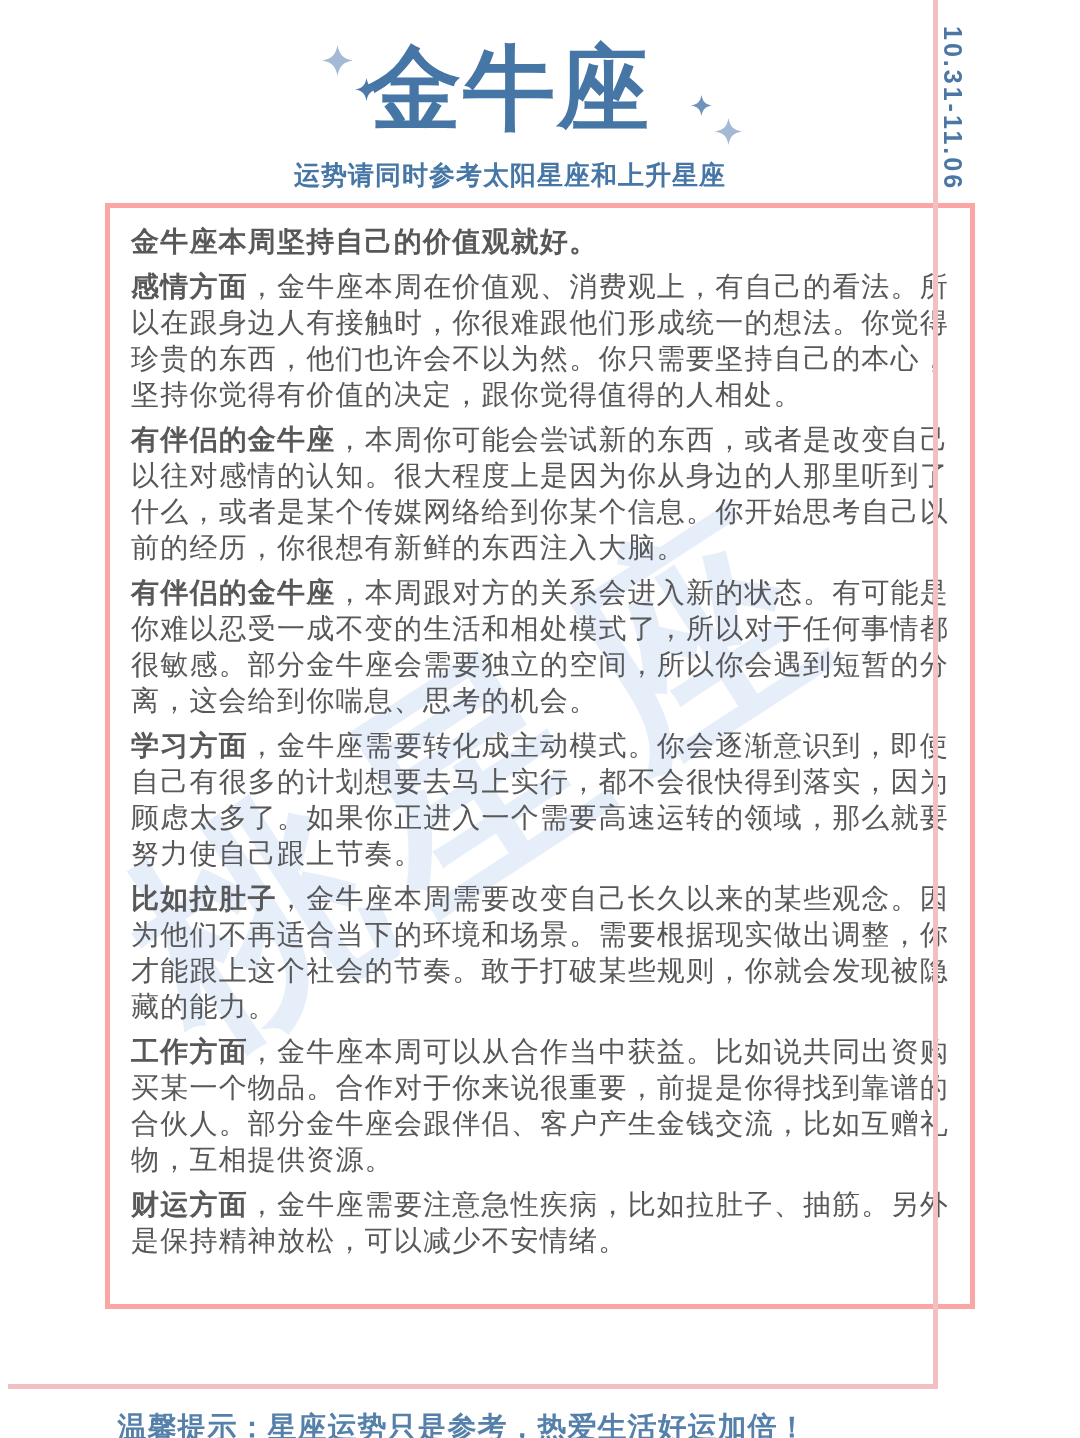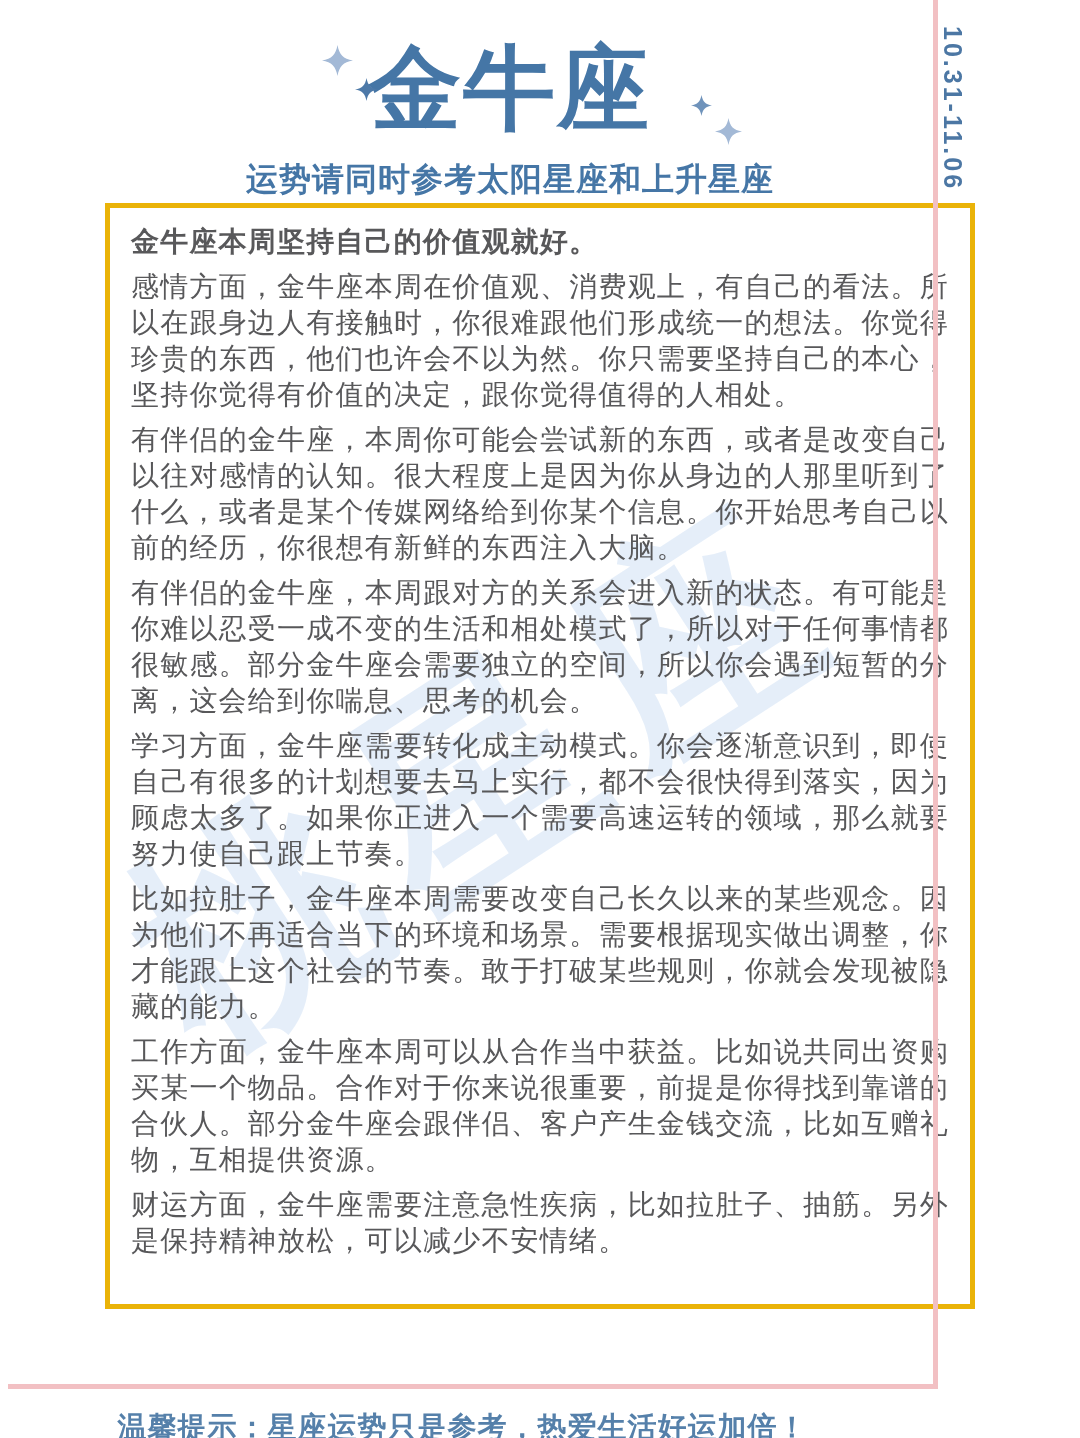--- a/index.html
+++ b/index.html
@@ -48,21 +48,21 @@
   .title {
     margin-top: 42px;
     font-size: 92px;
     line-height: 1.0;
     font-weight: 800;
     letter-spacing: 2px;
     color: #4576a6;
   }
   .subtitle {
     margin-top: 24px;
-    font-size: 32px;
+    font-size: 26px;
     font-weight: 700;
     letter-spacing: 1px;
     color: #4576a6;
   }
   .sparkle { position: absolute; z-index: 5; }
   .sparkle svg { display: block; width: 100%; height: 100%; }
   .sparkle-l1 { left: 322px; top: 45px;  width: 31px; height: 31px; }
   .sparkle-l2 { left: 355px; top: 78px;  width: 23px; height: 23px; }
   .sparkle-r1 { left: 691px; top: 95px;  width: 21px; height: 21px; }
   .sparkle-r2 { left: 715px; top: 118px; width: 27px; height: 27px; }
@@ -79,35 +79,35 @@
     color: rgba(186, 211, 238, 0.38);
     white-space: nowrap;
     z-index: 1;
     pointer-events: none;
   }
   
   .content-box {
     position: absolute;
     left: 105px; top: 203px;
     width: 870px; height: 1106px;
-    border: 5px solid #eab308;
+    border: 5px solid #fca5a5;
     background: transparent;
     padding: 16px 21px 0 21px;
     z-index: 2;
   }
   .content-box p {
     font-size: 28px;
     line-height: 36px;
     letter-spacing: 1.2px;
     color: #58585a;
     margin-bottom: 9px;
     text-align: justify;
   }
   .content-box p.bold { font-weight: 700; }
-  .content-box .label { font-weight: 400; }
+  .content-box .label { font-weight: 700; }
   
   .footer-tip {
     position: absolute;
     left: 0; top: 1408px;
     width: 925px;
     text-align: center;
     font-size: 29px;
     font-weight: 700;
     letter-spacing: 1px;
     color: #5580aa;

